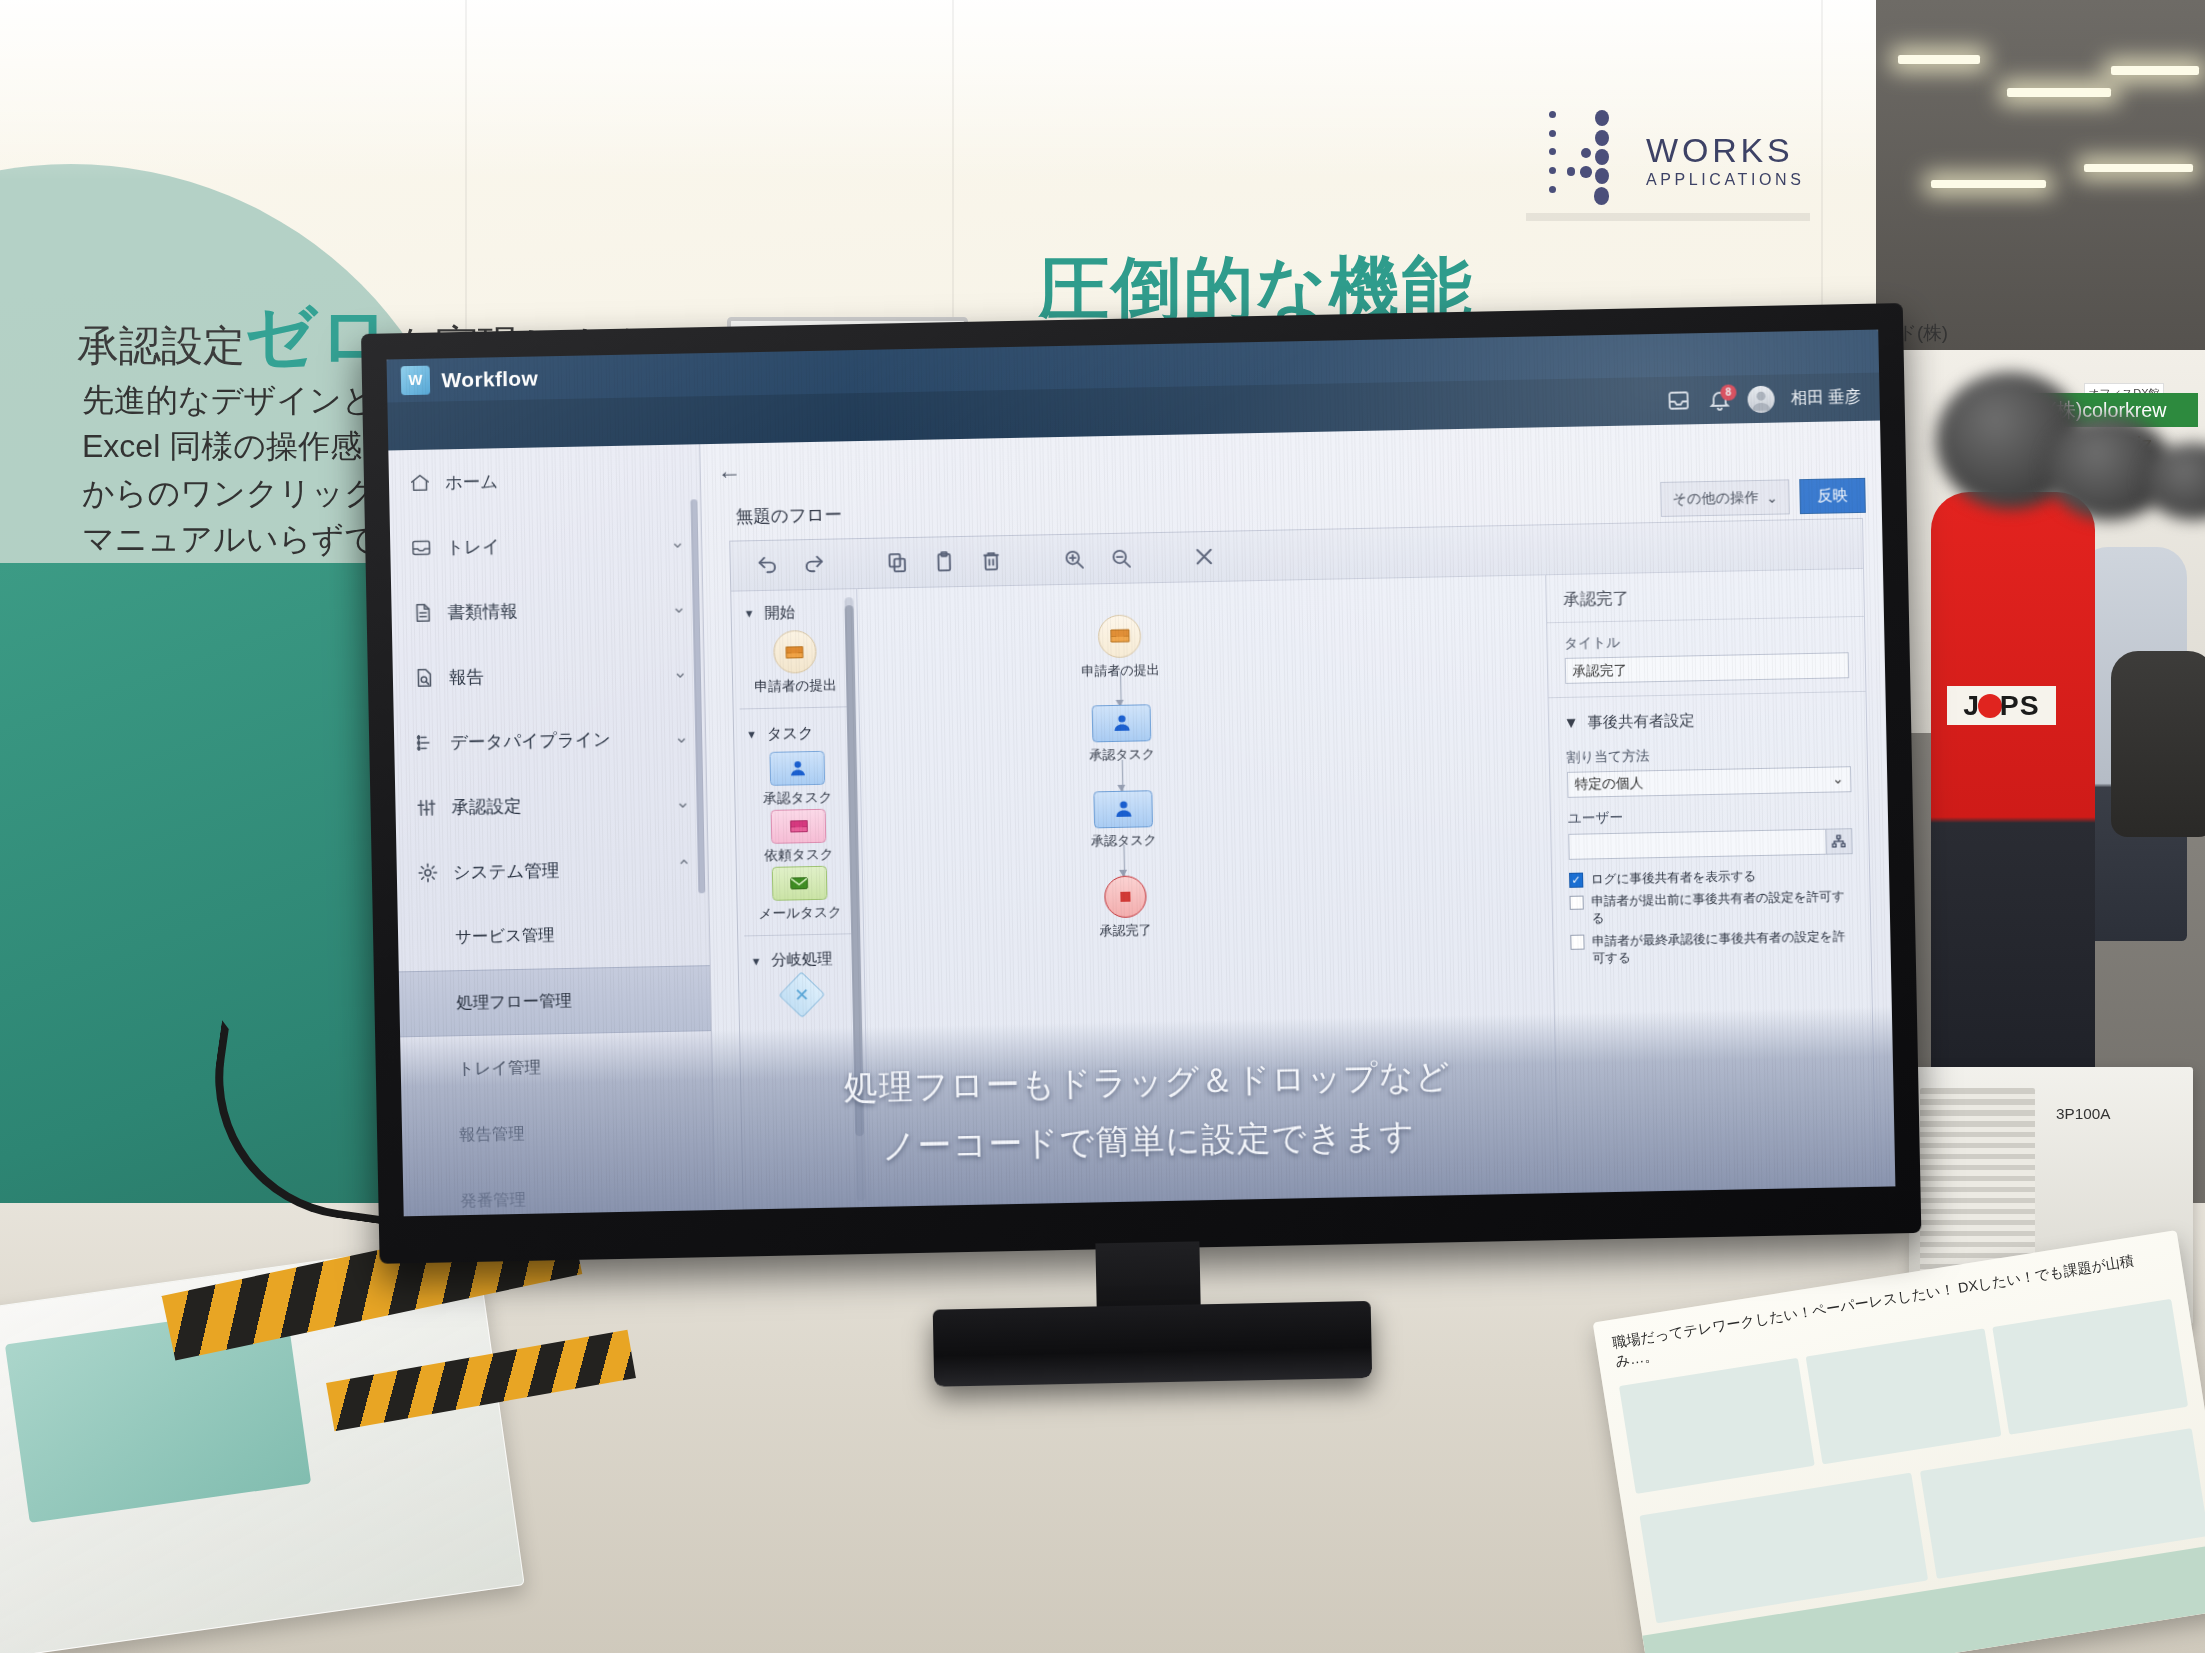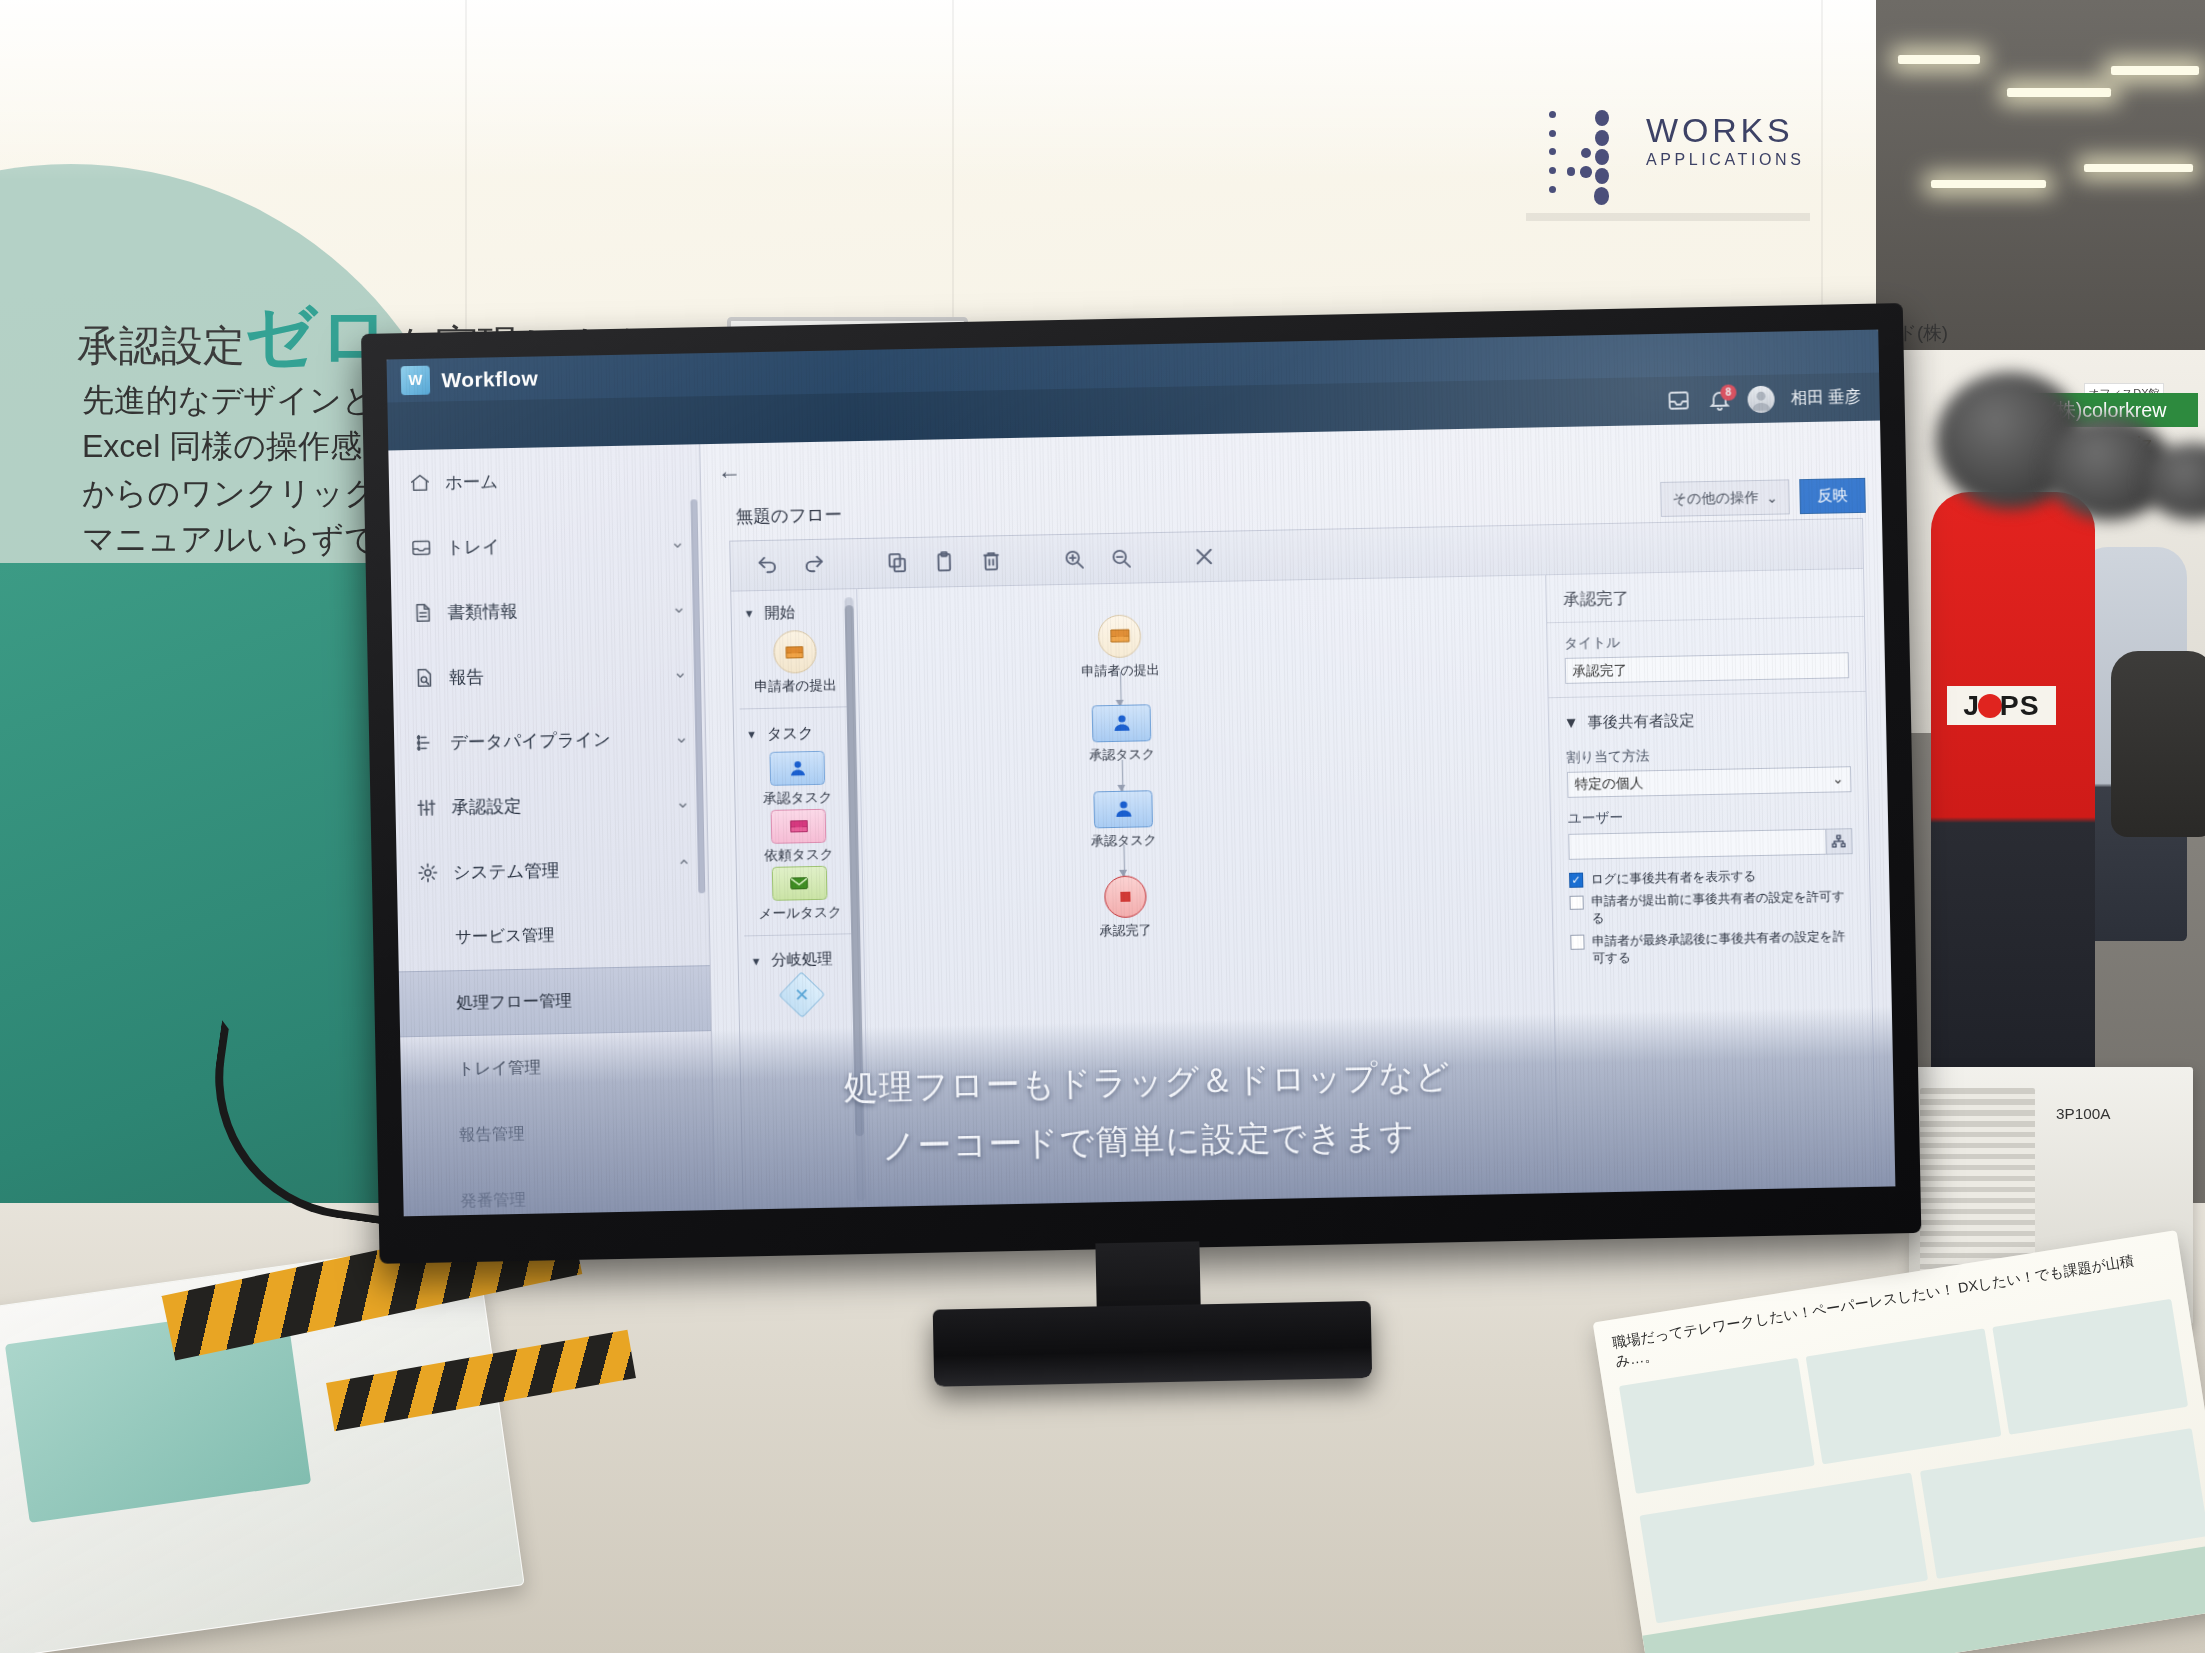--- a/index.html
+++ b/index.html
@@ -60,21 +60,21 @@
   .headline-2b {
     position: absolute; left: 1039px; top: 361px;
     font-size: 39px; color: #333; white-space: nowrap;
   }
   .headline-2b b { font-size:60px; color:#2f9c8c; }
 
   
   .logo-wrap { position:absolute; left:1548px; top:109px; width:284px; height:109px; }
   .logo-dots { position:absolute; left:0; top:0; width:88px; height:82px; }
   .dot { position:absolute; border-radius:50%; background:#4b4f7a; }
-  .logo-text { position:absolute; left:98px; top:2px; }
+  .logo-text { position:absolute; left:98px; top:22px; }
   .logo-works { font-size:34px; letter-spacing:3.8px; color:#3d4266; font-weight:300; }
   .logo-apps { font-size:16px; letter-spacing:3.6px; color:#3d4266; margin-top:1px; }
   .logo-rule { position:absolute; left:1526px; top:213px; width:284px; height:7.7px; background:rgba(0,0,0,.07); }
 
   .poster-frame {
     position:absolute; left:727px; top:317px; width:241px; height:126px;
     border:4.9px solid #cfcfcf; background:#fdfdfb; border-radius:4.4px;
   }
 
   
@@ -443,20 +443,21 @@
 
   <div class="body-copy" id="bodycopy">
       <div>先進的なデザインと視覚</div>
       <div>Excel 同様の操作感と、</div>
       <div>からのワンクリック承認</div>
       <div>マニュアルいらずで誰で</div>
     </div>
 
   <div class="poster-frame"></div>
 
+  <div class="headline-2">圧倒的な機能</div>
   <div class="headline-2b">
     <span>思いどおりがままならない業務全体を</span><b>効率化します</b>
   </div>
 
   <div class="logo-wrap">
     <div class="logo-dots">
       <span class="dot" style="left:1.1px;  top:2.2px;  width:7.1px;height:7.1px;"></span>
       <span class="dot" style="left:1.1px;  top:21px; width:7.1px;height:7.1px;"></span>
       <span class="dot" style="left:1.1px;  top:39px; width:7.1px;height:7.1px;"></span>
       <span class="dot" style="left:1.1px;  top:58px;width:7.1px;height:7.1px;"></span>

